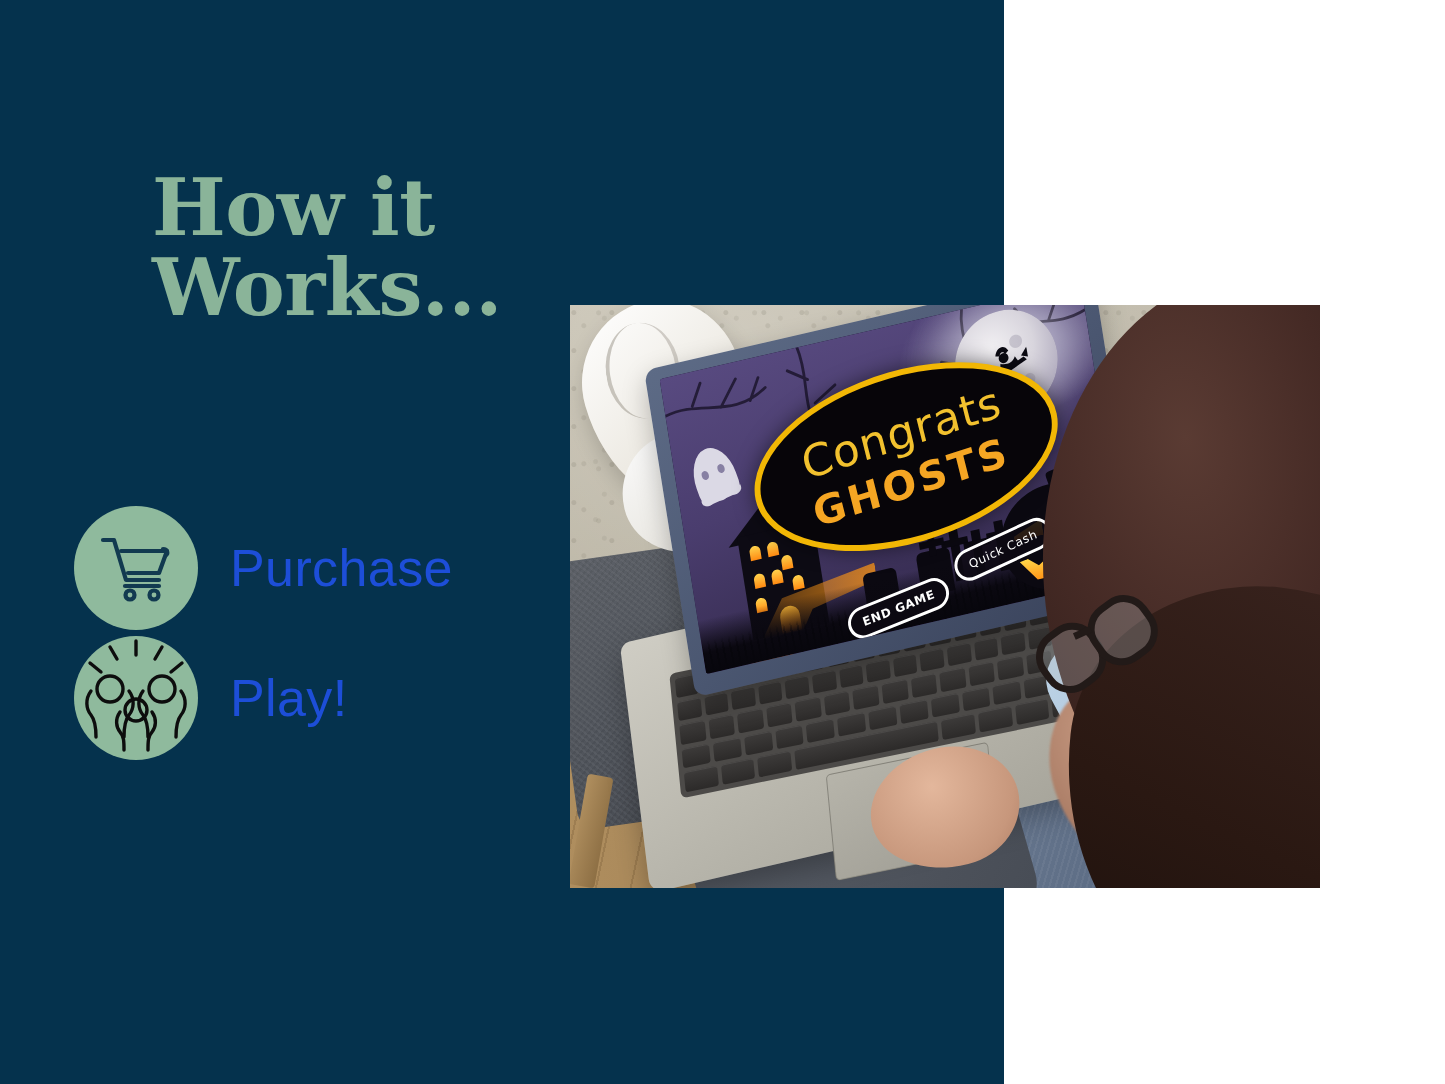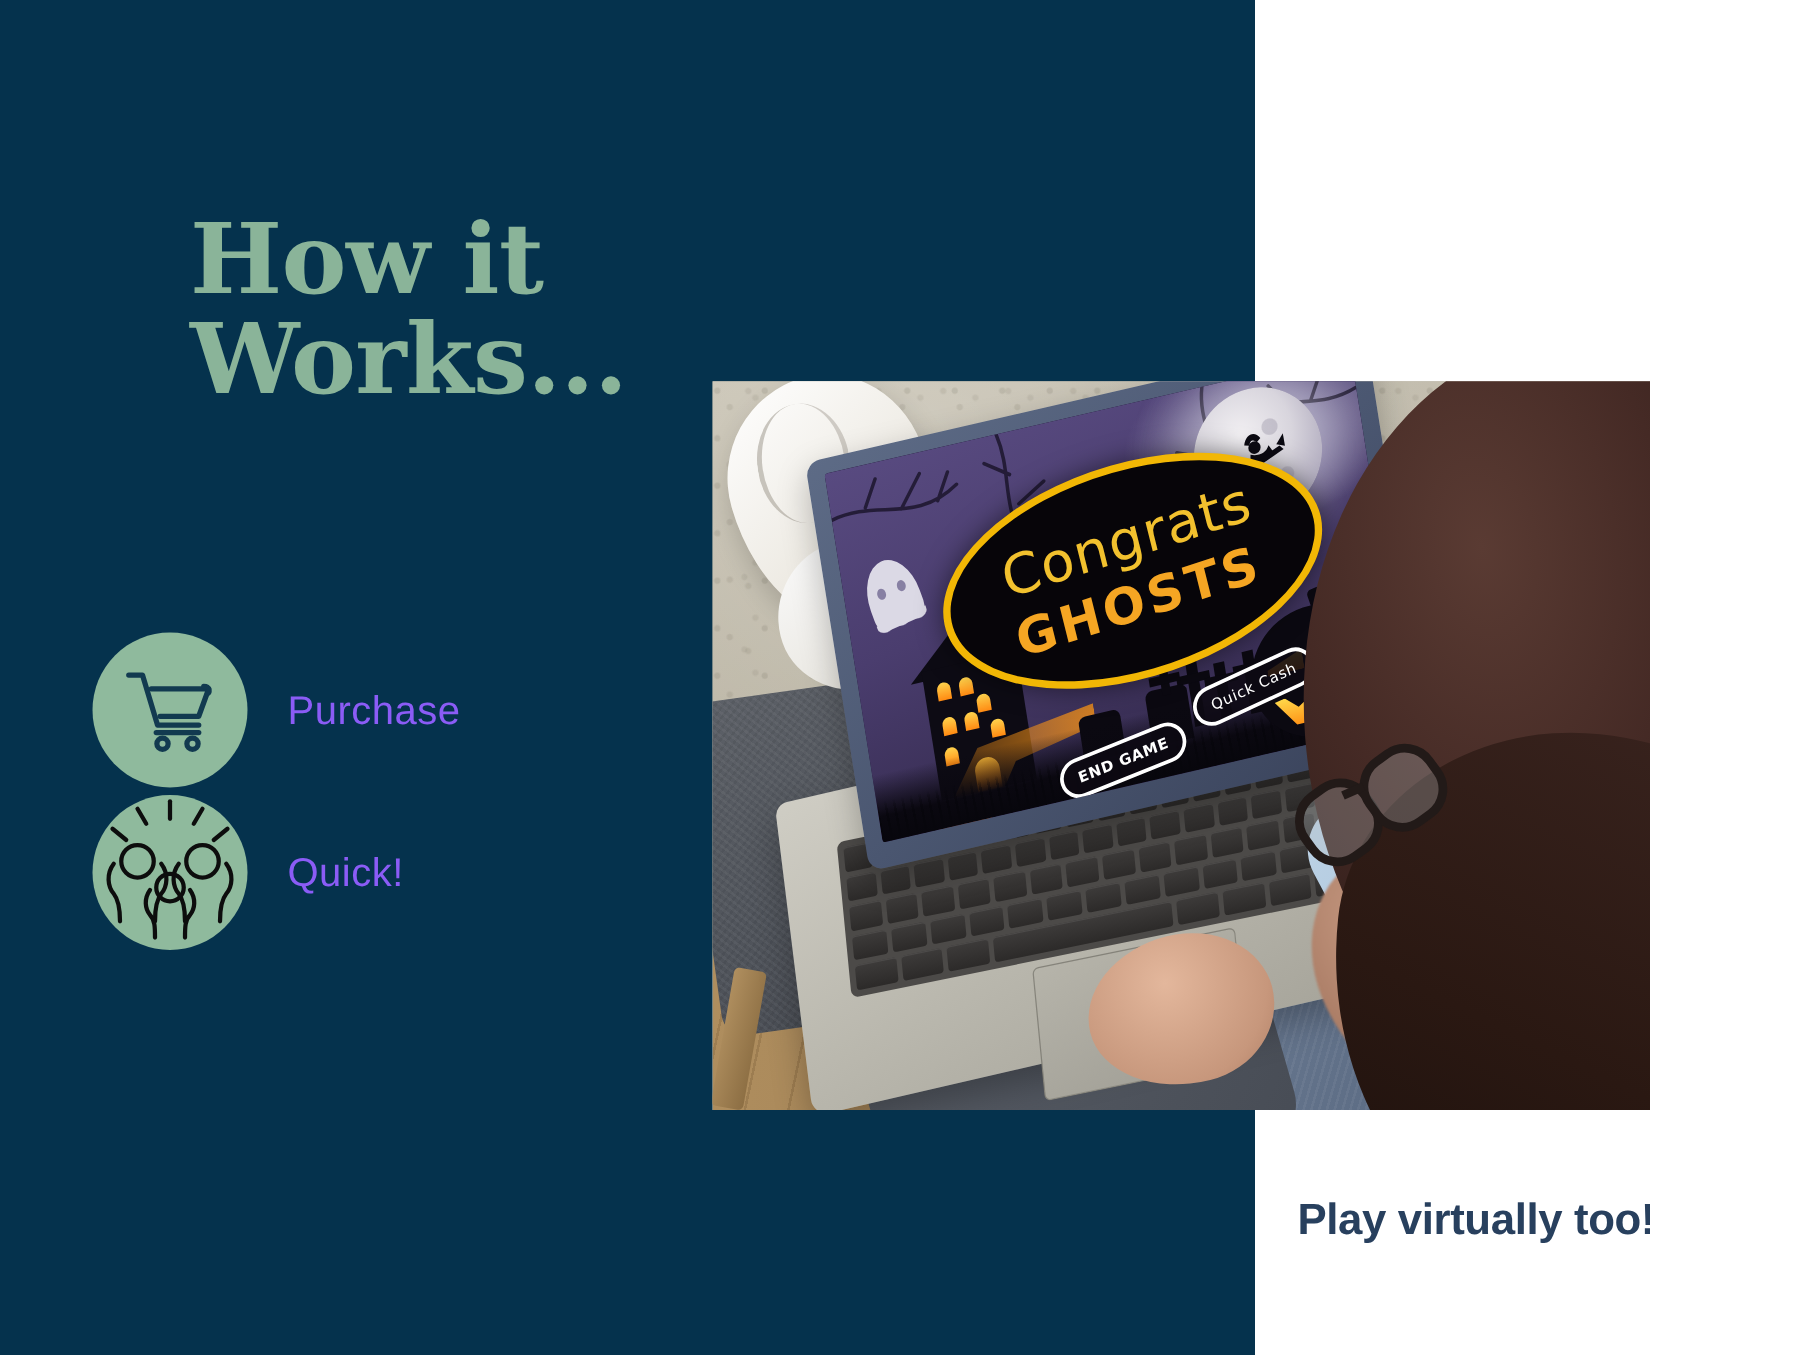--- a/index.html
+++ b/index.html
@@ -77,24 +77,24 @@
     display: flex;
     align-items: center;
     justify-content: center;
   }
   .step-badge svg {
     display: block;
     overflow: visible;
   }
   .step-label {
     margin-left: 32px;
-    color: #8b5cf6;
+    color: #1d4ed8;
     font-family: "Liberation Sans", sans-serif;
     font-weight: 400;
-    font-size: 32px;
+    font-size: 52px;
     letter-spacing: 0.4px;
     white-space: nowrap;
   }
 
   
   .photo {
     position: absolute;
     left: 570px;
     top: 305px;
     width: 875px;
@@ -670,21 +670,21 @@
 
           <circle cx="85" cy="50" r="13"></circle>
           <path d="M66 52 c-6 8 -5 18 0 24 c4 5 5 12 5 22"></path>
           <path d="M104 52 c6 8 5 18 0 24 c-4 5 -5 12 -5 22"></path>
 
           <circle cx="59" cy="71" r="11"></circle>
           <path d="M43 73 c-5 7 -4 15 0 20 c4 4 4 10 4 18"></path>
           <path d="M75 73 c5 7 4 15 0 20 c-4 4 -4 10 -4 18"></path>
         </svg>
       </div>
-      <div class="step-label">Quick!</div>
+      <div class="step-label">Play!</div>
     </div>
 
   </div>
 
   <div class="photo">
     <div class="floor"></div>
     <div class="wood"></div>
     <div class="ottoman"></div>
     <div class="ottoman-leg"></div>
     <div class="ottoman-leg two"></div>
@@ -867,15 +867,14 @@
     <div class="cheek"></div>
     <div class="hair"></div>
     <div class="hair-lower"></div>
     <div class="glasses">
       <div class="lens l"></div>
       <div class="lens r"></div>
       <div class="bridge"></div>
     </div>
   </div>
 
-  <div class="footer-note">Play virtually too!</div>
 
 </div>
 
 </body></html>

